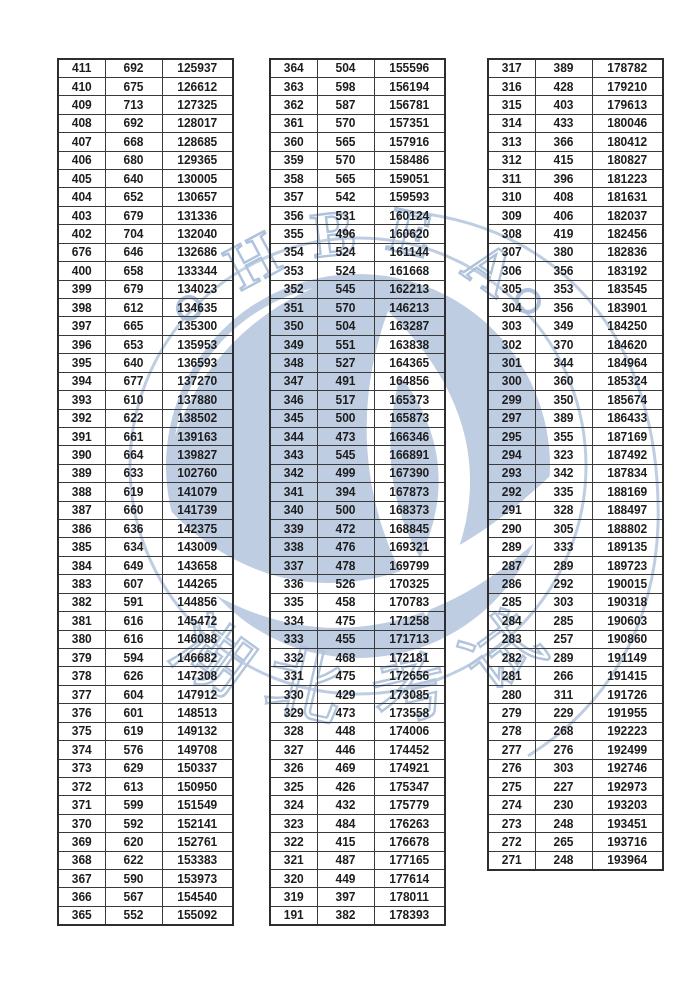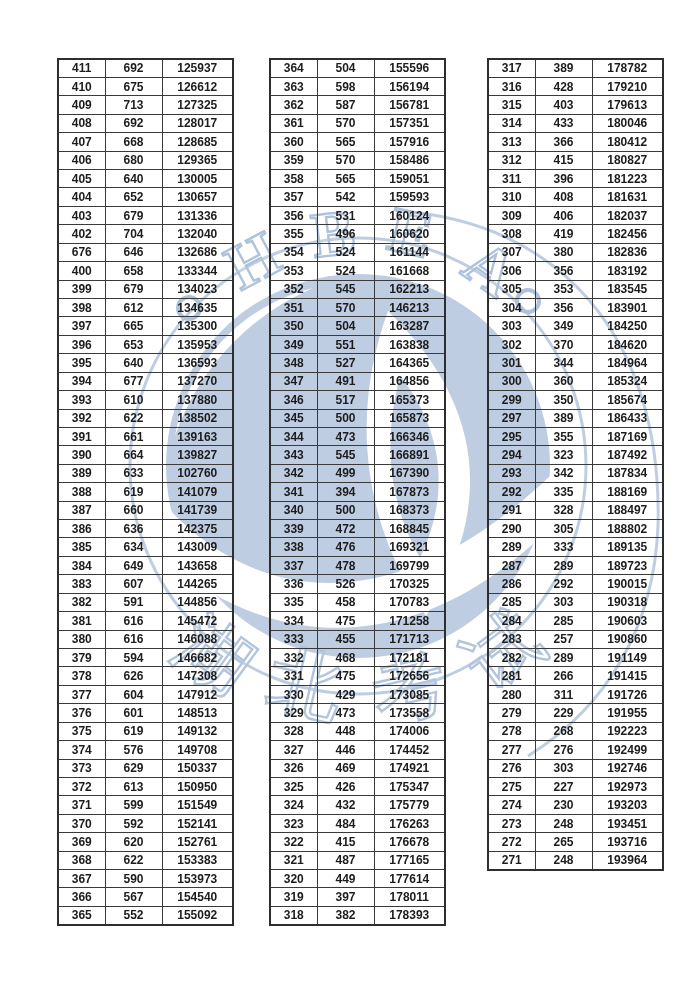--- a/index.html
+++ b/index.html
@@ -572,21 +572,21 @@
           <td>320</td>
           <td>449</td>
           <td>177614</td>
         </tr>
         <tr>
           <td>319</td>
           <td>397</td>
           <td>178011</td>
         </tr>
         <tr>
-          <td>318</td>
+          <td>191</td>
           <td>382</td>
           <td>178393</td>
         </tr>
       </tbody>
   </table>
 
   <table class="score-table" id="table-2">
     <colgroup>
         <col class="c-score">
         <col class="c-count">

